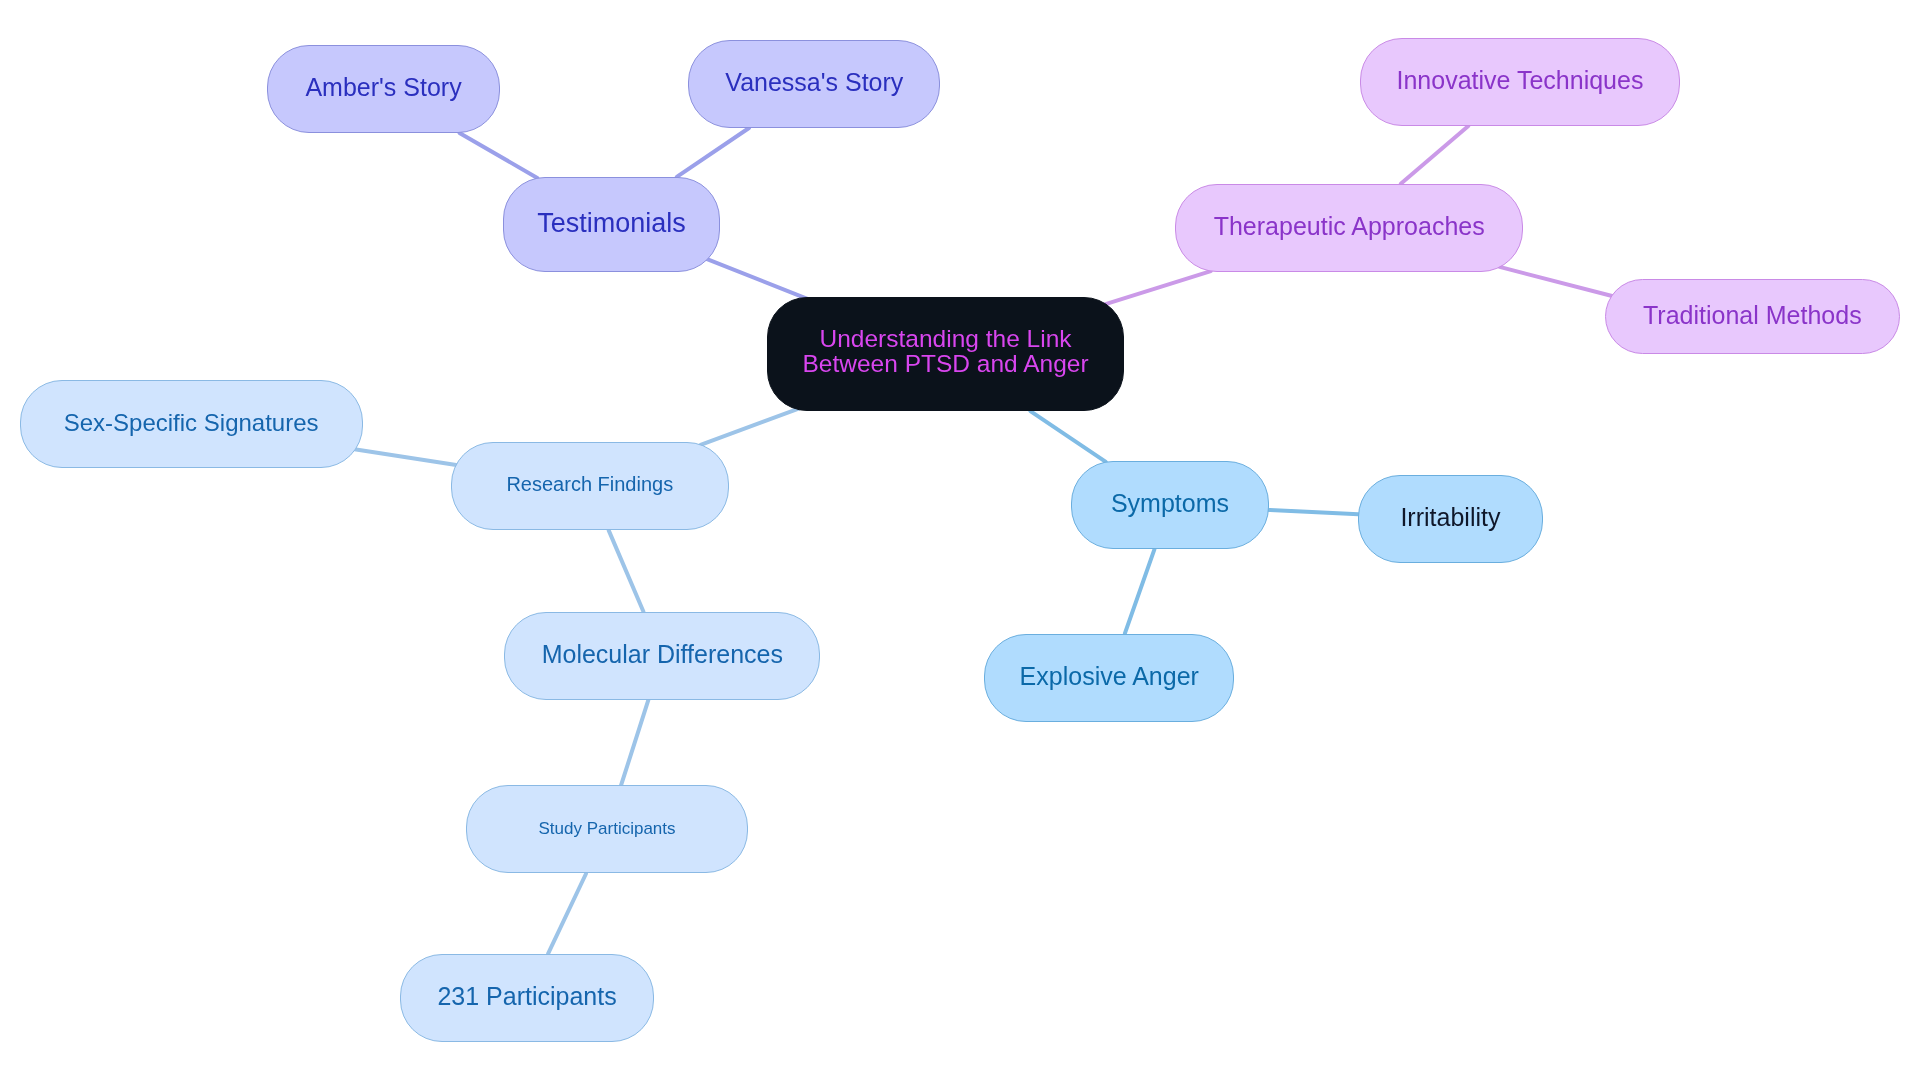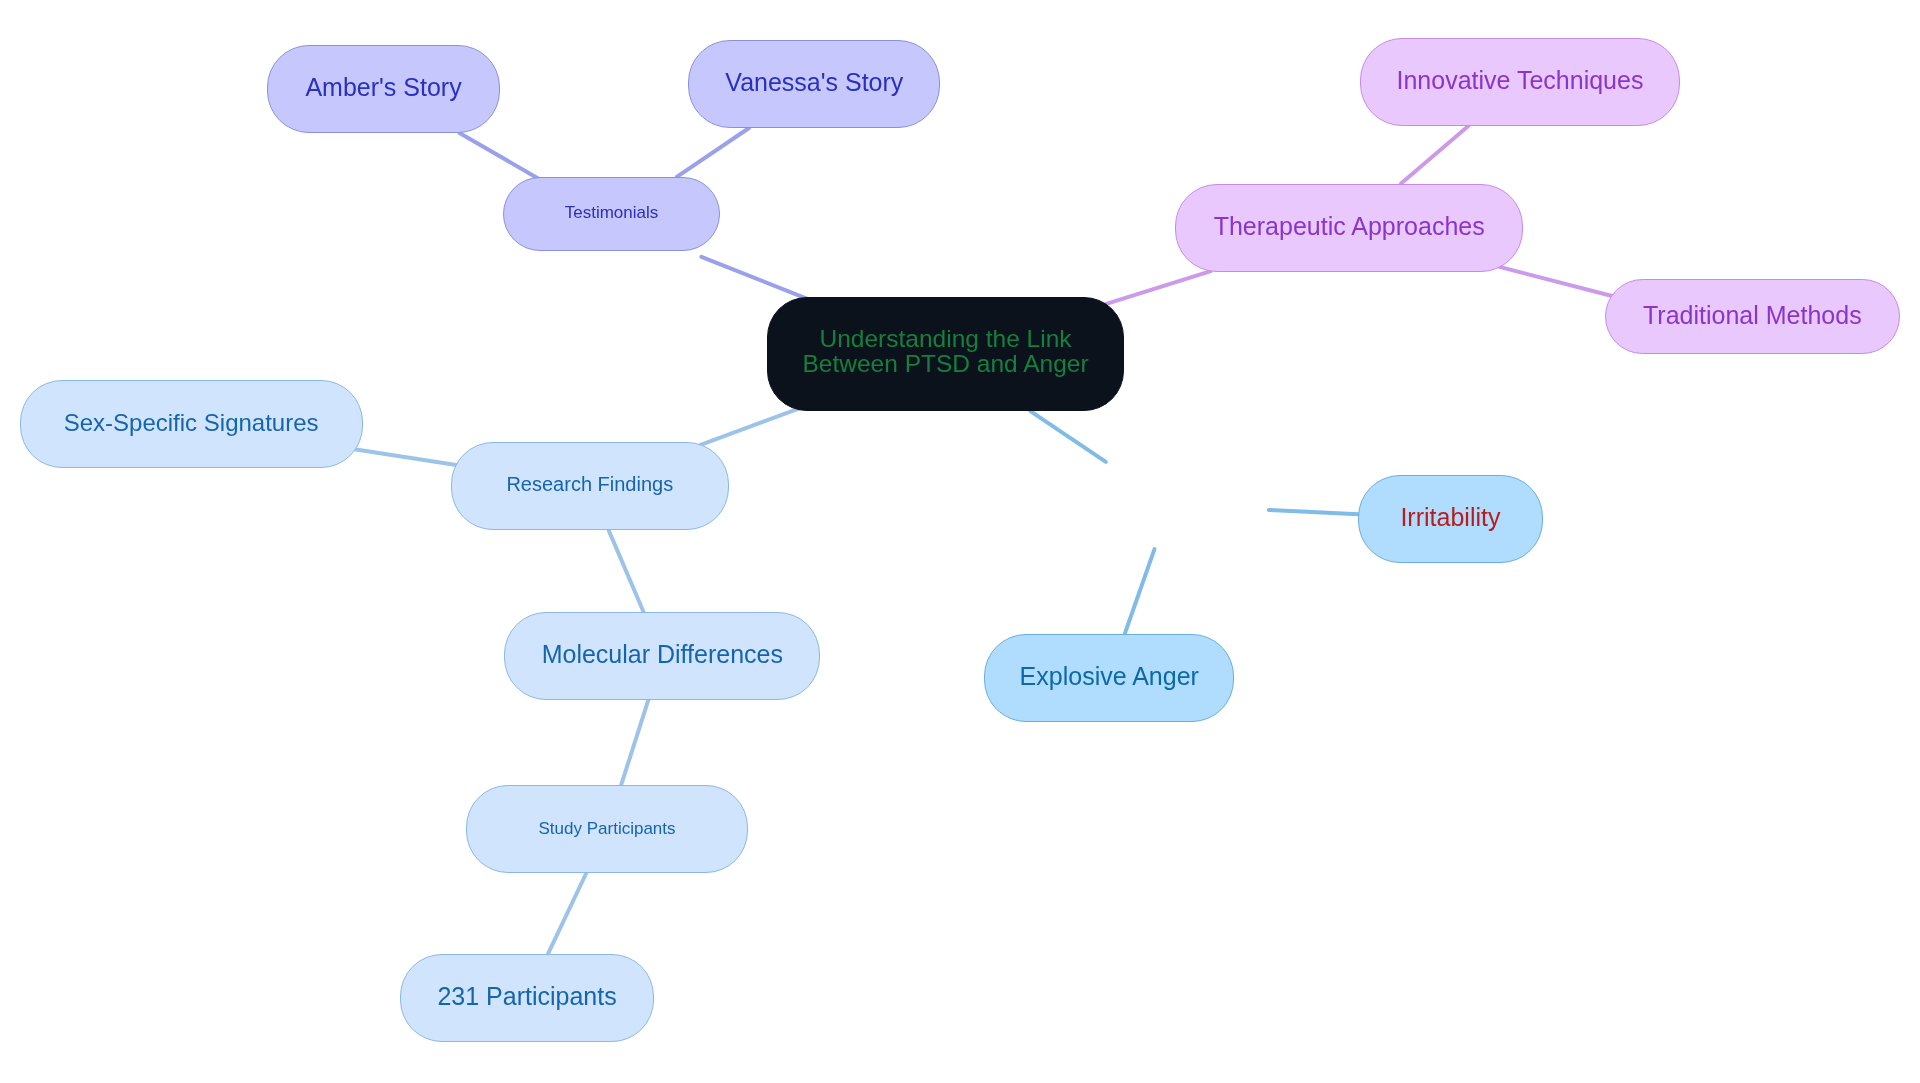--- a/index.html
+++ b/index.html
@@ -32,30 +32,31 @@
     <path class="edge" d="M 456.2 465.1 L 354.5 449.2" stroke="#9dc4e8"></path>
     <path class="edge" d="M 608.6 530.1 L 643.5 611.8" stroke="#9dc4e8"></path>
     <path class="edge" d="M 648.3 700.1 L 621.1 785.2" stroke="#9dc4e8"></path>
     <path class="edge" d="M 586.1 873.5 L 548.0 953.8" stroke="#9dc4e8"></path>
     <path class="edge" d="M 1030.4 411.1 L 1105.8 461.8" stroke="#80bce5"></path>
     <path class="edge" d="M 1268.9 509.9 L 1358.3 514.3" stroke="#80bce5"></path>
     <path class="edge" d="M 1154.5 549.1 L 1124.8 633.6" stroke="#80bce5"></path>
   </svg>
 
   <div id="node-layer">
-    <div class="node root" style="left:766.8px;top:297.0px;width:357.5px;height:114.1px;border-radius:40px;background:#0b121b;color:#15803d;border-color:#0b121b;font-size:24.5px"><span class="lbl">Understanding the Link
+    <div class="node root" style="left:766.8px;top:297.0px;width:357.5px;height:114.1px;border-radius:40px;background:#0b121b;color:#d946ef;border-color:#0b121b;font-size:24.5px"><span class="lbl">Understanding the Link
 Between PTSD and Anger</span></div>
-    <div class="node" style="left:503.2px;top:176.8px;width:216.6px;height:74px;border-radius:42px;background:#c6c8fd;color:#2a2fbe;border-color:#8b90dd;font-size:17px"><span class="lbl">Testimonials</span></div>
+    <div class="node" style="left:503.2px;top:176.8px;width:216.6px;height:95px;border-radius:42px;background:#c6c8fd;color:#2a2fbe;border-color:#8b90dd;font-size:27px"><span class="lbl">Testimonials</span></div>
     <div class="node" style="left:266.9px;top:44.7px;width:233.3px;height:88.3px;border-radius:42px;background:#c6c8fd;color:#2a2fbe;border-color:#8b90dd;font-size:25px"><span class="lbl">Amber's Story</span></div>
     <div class="node" style="left:688.3px;top:39.7px;width:252.1px;height:88.3px;border-radius:42px;background:#c6c8fd;color:#2a2fbe;border-color:#8b90dd;font-size:25px"><span class="lbl">Vanessa's Story</span></div>
     <div class="node" style="left:1175.3px;top:183.7px;width:347.8px;height:88.3px;border-radius:42px;background:#e8c8fd;color:#8a34c9;border-color:#c98ae6;font-size:25px"><span class="lbl">Therapeutic Approaches</span></div>
     <div class="node" style="left:1359.6px;top:37.7px;width:320.7px;height:88.3px;border-radius:42px;background:#e8c8fd;color:#8a34c9;border-color:#c98ae6;font-size:25px"><span class="lbl">Innovative Techniques</span></div>
     <div class="node" style="left:1604.6px;top:279px;width:295.5px;height:75px;border-radius:42px;background:#e8c8fd;color:#8a34c9;border-color:#c98ae6;font-size:25px"><span class="lbl">Traditional Methods</span></div>
     <div class="node" style="left:451.0px;top:441.8px;width:277.6px;height:88.3px;border-radius:42px;background:#d0e4fe;color:#1565ad;border-color:#8ab9e4;font-size:20px"><span class="lbl">Research Findings</span></div>
     <div class="node" style="left:19.7px;top:379.6px;width:342.9px;height:88.3px;border-radius:42px;background:#d0e4fe;color:#1565ad;border-color:#8ab9e4;font-size:24px"><span class="lbl">Sex-Specific Signatures</span></div>
     <div class="node" style="left:504.4px;top:611.8px;width:315.9px;height:88.3px;border-radius:42px;background:#d0e4fe;color:#1565ad;border-color:#8ab9e4;font-size:25px"><span class="lbl">Molecular Differences</span></div>
     <div class="node" style="left:465.8px;top:785.2px;width:282.5px;height:88.3px;border-radius:42px;background:#d0e4fe;color:#1565ad;border-color:#8ab9e4;font-size:17px"><span class="lbl">Study Participants</span></div>
     <div class="node" style="left:400.2px;top:953.8px;width:253.7px;height:88.3px;border-radius:42px;background:#d0e4fe;color:#1565ad;border-color:#8ab9e4;font-size:25px"><span class="lbl">231 Participants</span></div>
-    <div class="node" style="left:1358.1px;top:474.7px;width:184.7px;height:88.3px;border-radius:42px;background:#b0dcfe;color:#b91c1c;border-color:#6aaede;font-size:25px"><span class="lbl">Irritability</span></div>
+    <div class="node" style="left:1070.8px;top:460.8px;width:198.4px;height:88.3px;border-radius:42px;background:#b0dcfe;color:#0b69a8;border-color:#6aaede;font-size:25px"><span class="lbl">Symptoms</span></div>
+    <div class="node" style="left:1358.1px;top:474.7px;width:184.7px;height:88.3px;border-radius:42px;background:#b0dcfe;color:#0f172a;border-color:#6aaede;font-size:25px"><span class="lbl">Irritability</span></div>
     <div class="node" style="left:984.3px;top:633.6px;width:249.9px;height:88.3px;border-radius:42px;background:#b0dcfe;color:#0b69a8;border-color:#6aaede;font-size:25px"><span class="lbl">Explosive Anger</span></div>
   </div>
 
 </div>
 
 </body></html>

